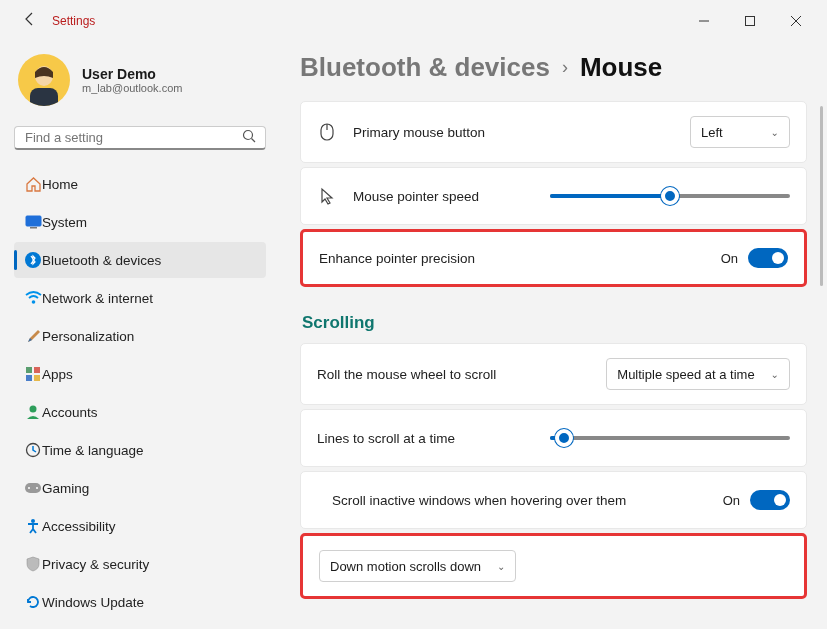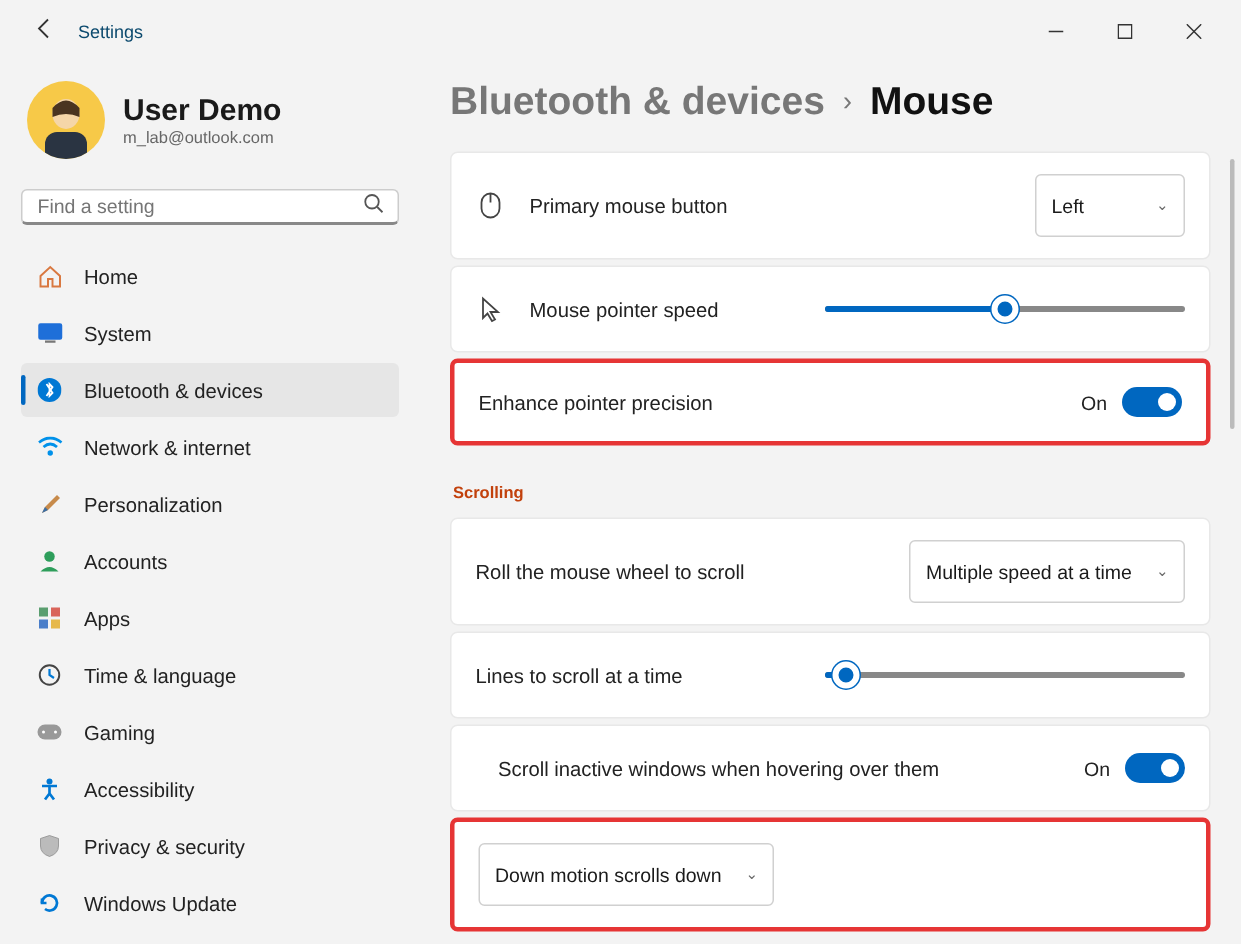--- a/index.html
+++ b/index.html
@@ -1,68 +1,68 @@
 <!DOCTYPE html>
 <html><head>
 <meta charset="utf-8">
 <style>
 * { margin: 0; padding: 0; box-sizing: border-box; font-family: 'Segoe UI', -apple-system, sans-serif; }
 body { background: #f3f3f3; width: 827px; height: 629px; overflow: hidden; color: #1a1a1a; }
 
 .titlebar { height: 42px; display: flex; align-items: center; padding: 0 8px; }
 .titlebar-left { display: flex; align-items: center; gap: 14px; padding-left: 14px; }
 .back-arrow { color: #333; cursor: pointer; }
-.app-title { font-size: 12px; color: #0c4a6e; }
+.app-title { font-size: 12px; color: #b91c1c; }
 .titlebar-right { margin-left: auto; display: flex; gap: 0; }
 .win-btn { width: 46px; height: 32px; display: flex; align-items: center; justify-content: center; color: #333; cursor: pointer; }
 
 .container { display: flex; height: calc(629px - 42px); }
 
 .sidebar { width: 280px; padding: 8px 14px 14px 14px; display: flex; flex-direction: column; gap: 6px; }
 .user-block { display: flex; align-items: center; gap: 12px; padding: 4px 4px 14px 4px; }
 .avatar { width: 52px; height: 52px; border-radius: 50%; background: #f7c948; position: relative; overflow: hidden; flex-shrink: 0; }
 .avatar svg { position: absolute; bottom: -2px; left: 50%; transform: translateX(-50%); }
-.user-name { font-size: 20px; font-weight: 600; color: #1a1a1a; }
+.user-name { font-size: 14px; font-weight: 600; color: #1a1a1a; }
 .user-email { font-size: 11px; color: #666; }
 
 .search-wrap { position: relative; margin-bottom: 10px; }
 .search-input { width: 100%; height: 24px; border: 1px solid #ccc; border-bottom: 2px solid #888; border-radius: 4px; background: #fff; padding: 0 46px 0 10px; font-size: 13px; outline: none; }
 .search-icon { position: absolute; right: 10px; top: 50%; transform: translateY(-50%); color: #555; }
 
 .nav { display: flex; flex-direction: column; gap: 2px; }
-.nav-item { display: flex; align-items: center; gap: 14px; height: 36px; padding: 0 10px; border-radius: 4px; cursor: pointer; font-size: 13.5px; color: #222; position: relative; }
+.nav-item { display: flex; align-items: center; height: 36px; padding: 0 10px; border-radius: 4px; cursor: pointer; font-size: 13.5px; color: #222; position: relative; }
 .nav-item.active { background: #e6e6e6; }
 .nav-item.active::before { content: ''; position: absolute; left: 0; top: 8px; bottom: 8px; width: 3px; background: #0067c0; border-radius: 2px; }
 .nav-icon { width: 18px; height: 18px; display: flex; align-items: center; justify-content: center; flex-shrink: 0; }
 
 .main { flex: 1; padding: 10px 20px 20px 20px; overflow-y: auto; position: relative; }
 .breadcrumb { display: flex; align-items: center; gap: 12px; margin-bottom: 18px; }
 .bc-parent { font-size: 26px; font-weight: 600; color: #777; }
 .bc-sep { font-size: 18px; color: #777; }
 .bc-current { font-size: 26px; font-weight: 600; color: #111; }
 
 .panel-group { display: flex; flex-direction: column; gap: 4px; }
 .panel { background: #fff; border: 1px solid #e8e8e8; border-radius: 5px; padding: 14px 16px; display: flex; align-items: center; min-height: 58px; }
 .panel.highlighted { border: 3px solid #e63535; }
 .panel-icon { width: 20px; margin-right: 16px; color: #444; display: flex; align-items: center; justify-content: center; }
 .panel-label { font-size: 13.5px; color: #222; flex: 1; }
 .panel-control { display: flex; align-items: center; gap: 10px; }
 
-.dropdown { border: 1px solid #d0d0d0; border-radius: 4px; background: #fff; height: 42px; padding: 0 10px; display: flex; align-items: center; gap: 16px; font-size: 13px; cursor: pointer; min-width: 100px; justify-content: space-between; }
+.dropdown { border: 1px solid #d0d0d0; border-radius: 4px; background: #fff; height: 32px; padding: 0 10px; display: flex; align-items: center; gap: 16px; font-size: 13px; cursor: pointer; min-width: 100px; justify-content: space-between; }
 .dropdown .chev { color: #666; font-size: 10px; }
 
 .slider-track { width: 240px; height: 4px; background: #888; border-radius: 2px; position: relative; }
 .slider-fill { position: absolute; height: 100%; background: #0067c0; border-radius: 2px; }
 .slider-thumb { position: absolute; width: 18px; height: 18px; background: #0067c0; border: 4px solid #fff; border-radius: 50%; top: 50%; transform: translate(-50%, -50%); box-shadow: 0 0 0 1px #0067c0; }
 
 .toggle-state { font-size: 13px; color: #222; }
 .toggle { width: 40px; height: 20px; border-radius: 10px; background: #0067c0; position: relative; cursor: pointer; }
 .toggle::after { content: ''; position: absolute; width: 12px; height: 12px; background: #fff; border-radius: 50%; top: 4px; right: 4px; }
 
-.section-title { font-size: 11px; font-weight: 600; color: #c2410c; margin: 26px 0 10px 2px; }
+.section-title { font-size: 17px; font-weight: 600; color: #0f766e; margin: 26px 0 10px 2px; }
 
 .scroll-hint { position: absolute; right: 4px; top: 64px; width: 3px; height: 180px; background: #bbb; border-radius: 2px; }
 </style>
 </head>
 <body>
 
 <div class="titlebar">
   <div class="titlebar-left">
     <span class="back-arrow">
       <svg width="16" height="16" viewBox="0 0 16 16">
@@ -159,40 +159,40 @@
             <svg width="17" height="17" viewBox="0 0 17 17">
               <path d="M3 14 L5 10 L13 2 L15 4 L7 12 Z" fill="#c78a4a"></path>
               <path d="M3 14 L5 10 L7 12 Z" fill="#3a6ea5"></path>
             </svg>
           </span>
         <span>Personalization</span>
       </div>
       <div class="nav-item">
         <span class="nav-icon">
             <svg width="16" height="16" viewBox="0 0 16 16">
-              <circle cx="8" cy="5" r="3.5" fill="#2e9e5b"></circle>
-              <path d="M2 15 Q8 9 14 15 Z" fill="#2e9e5b"></path>
-            </svg>
-          </span>
-        <span>Accounts</span>
-      </div>
-      <div class="nav-item">
-        <span class="nav-icon">
-            <svg width="16" height="16" viewBox="0 0 16 16">
               <rect x="1" y="1" width="6" height="6" fill="#5a9e6f"></rect>
               <rect x="9" y="1" width="6" height="6" fill="#d9645a"></rect>
               <rect x="1" y="9" width="6" height="6" fill="#4a7ec9"></rect>
               <rect x="9" y="9" width="6" height="6" fill="#e6b84a"></rect>
             </svg>
           </span>
         <span>Apps</span>
       </div>
       <div class="nav-item">
         <span class="nav-icon">
             <svg width="16" height="16" viewBox="0 0 16 16">
+              <circle cx="8" cy="5" r="3.5" fill="#2e9e5b"></circle>
+              <path d="M2 15 Q8 9 14 15 Z" fill="#2e9e5b"></path>
+            </svg>
+          </span>
+        <span>Accounts</span>
+      </div>
+      <div class="nav-item">
+        <span class="nav-icon">
+            <svg width="16" height="16" viewBox="0 0 16 16">
               <circle cx="8" cy="8" r="6.5" fill="none" stroke="#444" stroke-width="1.3"></circle>
               <path d="M8 4 L8 8 L11 10" stroke="#0078d4" stroke-width="1.5" fill="none"></path>
             </svg>
           </span>
         <span>Time &amp; language</span>
       </div>
       <div class="nav-item">
         <span class="nav-icon">
             <svg width="18" height="12" viewBox="0 0 18 12">
               <rect x="1" y="1" width="16" height="10" rx="5" fill="#999"></rect>

